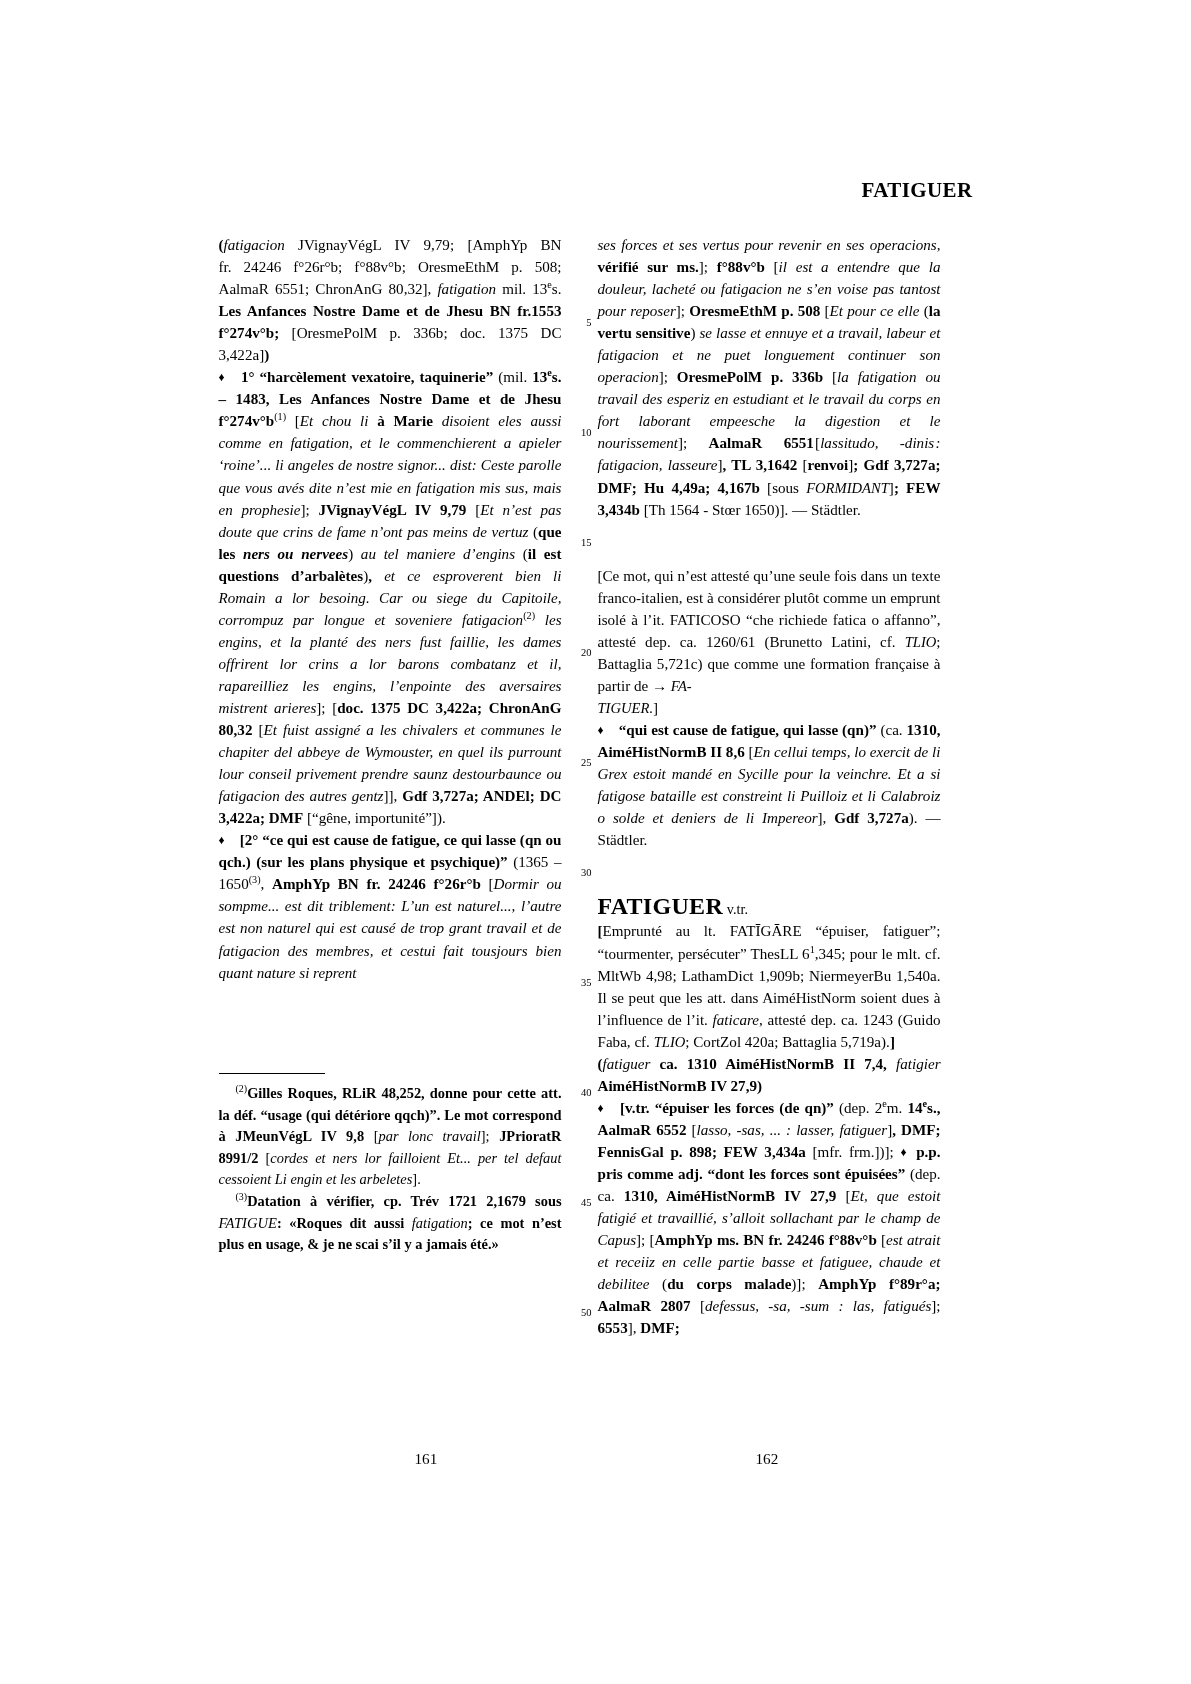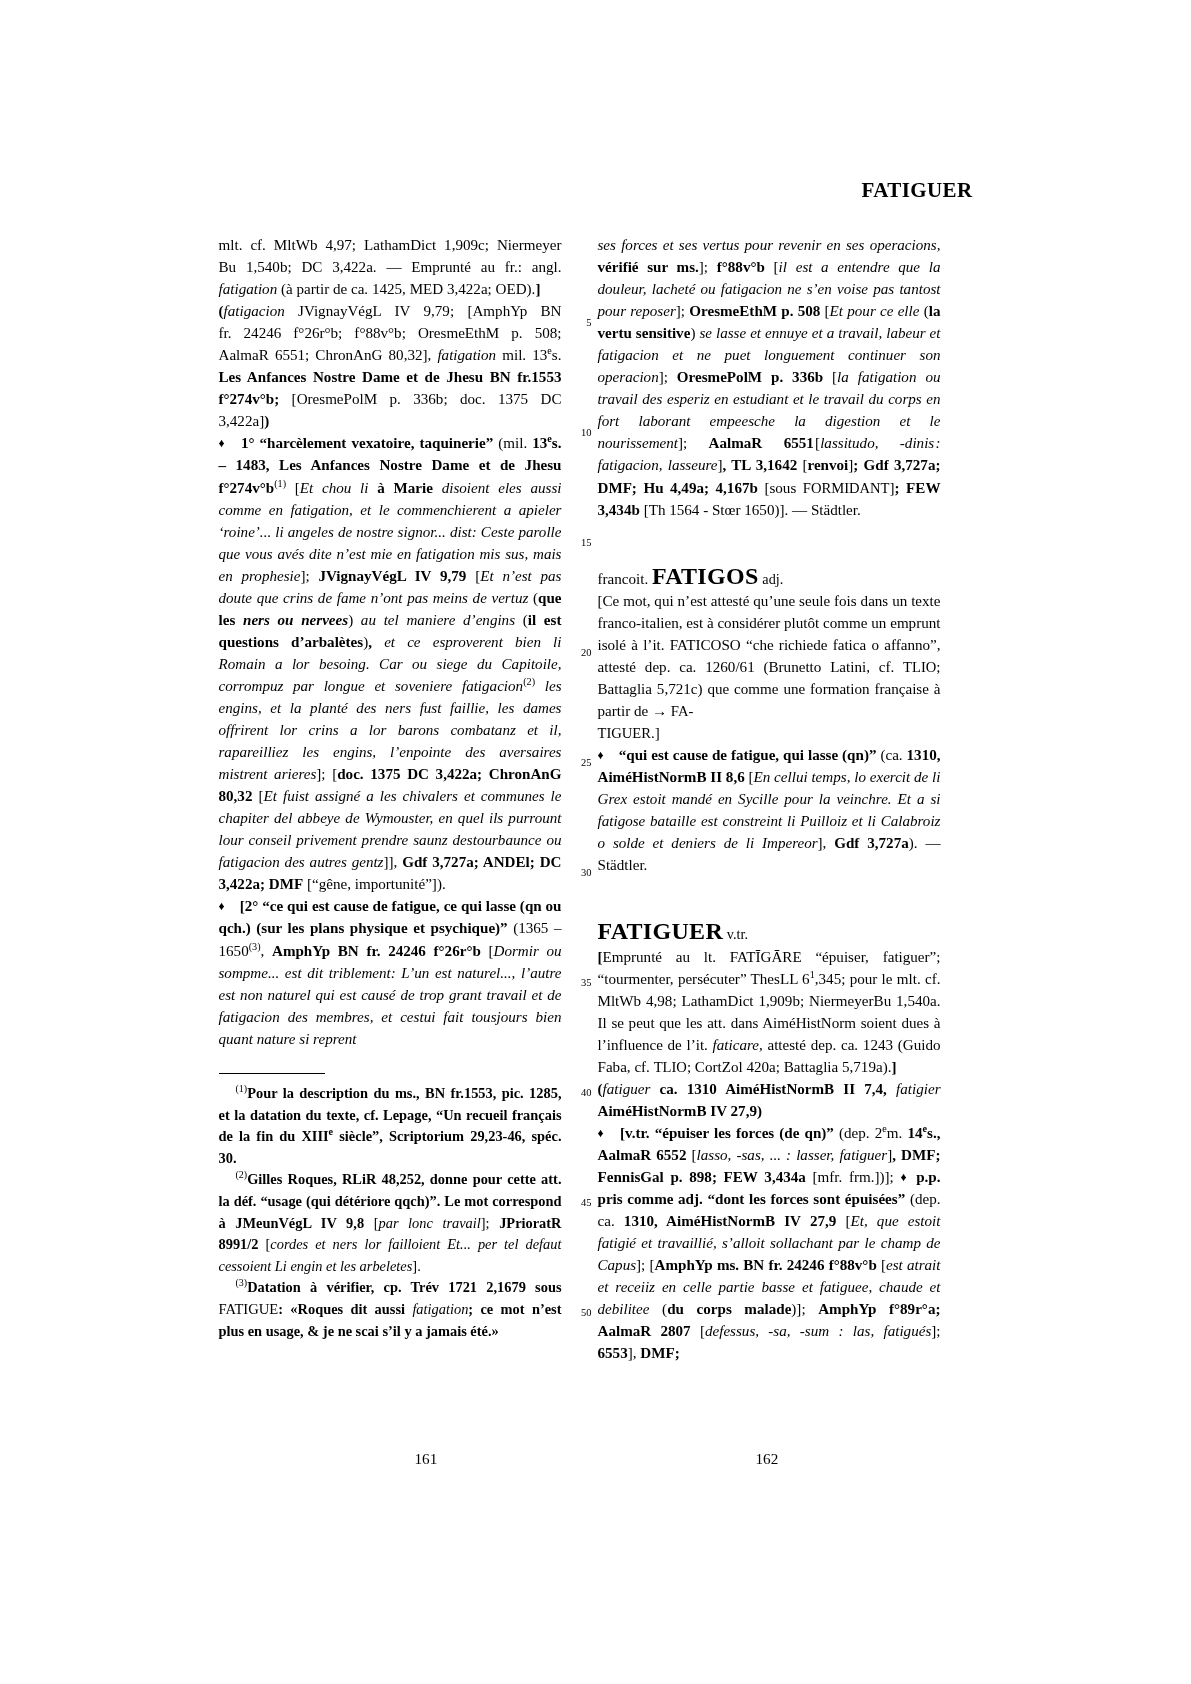--- a/index.html
+++ b/index.html
@@ -60,20 +60,21 @@
     margin: 0;
     text-indent: 0;
   }
   .p-indent { text-indent: 17px; }
 
   i, .it { font-style: italic; }
   b, .bd { font-weight: bold; }
   .sc {
     font-variant: small-caps;
     font-size: 14.6px;
+    font-style: italic;
   }
   .sup {
     font-size: 10.2px;
     vertical-align: super;
     line-height: 0;
   }
   .lozenge {
     font-size: 12px;
     vertical-align: 1px;
   }
@@ -149,21 +150,20 @@
 
 <div class="page">
 
   <div class="running-head">FATIGUER</div>
 
   <div class="columns">
 
     <div class="col col-left">
       <div class="body-text">
 
-        <p>mlt. cf. MltWb 4,97; LathamDict 1,909c; Niermeyer<wbr>Bu&nbsp;1,540b; DC 3,422a. — Emprunté au fr.: angl. <i>fatigation</i> (à&nbsp;partir de&nbsp;ca. 1425, MED 3,422a; OED).<b>]</b></p>
 
         <p class="p-indent"><b>(</b><i>fatigacion</i> JVignayVégL IV 9,79; [AmphYp BN fr.&nbsp;24246 f°26r°b; f°88v°b; OresmeEthM p.&nbsp;508; AalmaR 6551; ChronAnG 80,32], <i>fatigation</i> mil. 13<span class="sup">e</span>s. <b>Les Anfances Nostre Dame et de Jhesu BN fr.1553 f°274v°b;</b> [OresmePolM p.&nbsp;336b; doc. 1375 DC 3,422a]<b>)</b></p>
 
         <p><b class="lozenge">♦</b><span class="gap-md"></span><b>1° “harcèlement vexatoire, taquinerie”</b> (mil. <b>13<span class="sup">e</span>s. – 1483, Les Anfances Nostre Dame et de Jhesu f°274v°b</b><span class="sup">(1)</span> [<i>Et chou li</i> <b>à Marie</b> <i>disoient eles aussi comme en fatigation, et le commenchierent a apieler ‘roine’... li angeles de nostre signor... dist: Ceste parolle que vous avés dite n’est mie en fatigation mis sus, mais en prophesie</i>]; <b>JVignayVégL IV 9,79</b> [<i>Et n’est pas doute que crins de fame n’ont pas meins de vertuz</i> (<b>que les <i>ners ou nervees</i></b>) <i>au tel maniere d’engins</i> (<b>il est questions d’arbalètes</b>)<b>,</b> <i>et ce esproverent bien li Romain a lor besoing. Car ou siege du Capitoile, corrompuz par longue et soveniere fatigacion</i><span class="sup">(2)</span> <i>les engins, et la planté des ners fust faillie, les dames offrirent lor crins a lor barons combatanz et il, rapareilliez les engins, l’enpointe des aversaires mistrent arieres</i>]; [<b>doc. 1375 DC 3,422a; ChronAnG 80,32</b> [<i>Et fuist assigné a les chivalers et communes le chapiter del abbeye de Wymouster, en quel ils purrount lour conseil privement prendre saunz destourbaunce ou fatigacion des autres gentz</i>]], <b>Gdf 3,727a; ANDEl; DC 3,422a; DMF</b> [“gêne, importunité”]).</p>
 
         <p><b class="lozenge">♦</b><span class="gap-md"></span><b>[2° “ce qui est cause de fatigue, ce qui lasse (qn ou qch.) (sur les plans physique et psychique)”</b> (1365 – 1650<span class="sup">(3)</span>, <b>AmphYp BN fr. 24246 f°26r°b</b> [<i>Dormir ou sompme... est dit triblement: L’un est naturel..., l’autre est non naturel qui est causé de trop grant travail et de fatigacion des membres, et cestui fait tousjours bien quant nature si reprent</i></p>
 
       </div>
     </div>
 
@@ -183,21 +183,20 @@
       </div>
 
       <div class="body-text">
 
         <p><i>ses forces et ses vertus pour revenir en ses operacions,</i> <b>vérifié sur ms.</b>]; <b>f°88v°b</b> [<i>il est a entendre que la douleur, lacheté ou fatigacion ne s’en voise pas tantost pour reposer</i>]; <b>OresmeEthM p. 508</b> [<i>Et pour ce elle</i> (<b>la vertu sensitive</b>) <i>se lasse et ennuye et a travail, labeur et fatigacion et ne puet longuement continuer son operacion</i>]; <b>OresmePolM p.&nbsp;336b</b> [<i>la fatigation ou travail des esperiz en estudiant et le travail du corps en fort laborant empeesche la digestion et le nourissement</i>]; <b>AalmaR 6551</b> [<i>lassitudo, -dinis : fatigacion, lasseure</i>]<b>, TL 3,1642</b> [<b>renvoi</b>]<b>; Gdf 3,727a; DMF; Hu 4,49a; 4,167b</b> [sous <span class="sc">FORMIDANT</span>]<b>; FEW 3,434b</b> [Th 1564 - Stœr 1650)]. — Städtler.</p>
 
         <div class="blank-line"></div>
         <div class="blank-line"></div>
 
         <div class="headword-block">
-          <p class="hw-line"><span class="hw-pre">francoit.</span> <span class="hw">FATIGOS</span> <span class="hw-pos">adj.</span></p>
 
           <p>[Ce mot, qui n’est attesté qu’une seule fois dans un texte franco-italien, est à considérer plutôt comme un emprunt isolé à l’it. FATICOSO “che richiede fatica o affanno”, attesté dep. ca. 1260/61 (Brunetto Latini, cf. <span class="sc">TLIO</span>; Battaglia 5,721c) que comme une formation française à partir de → <span class="sc">FA-<br>TIGUER.</span>]</p>
 
           <p><b class="lozenge">♦</b><span class="gap-md"></span><b>“qui est cause de fatigue, qui lasse (qn)”</b> (ca. <b>1310, AiméHistNormB II 8,6</b> [<i>En cellui temps, lo exercit de li Grex estoit mandé en Sycille pour la veinchre. Et a si fatigose bataille est constreint li Puilloiz et li Calabroiz o solde et deniers de li Impereor</i>], <b>Gdf 3,727a</b>). — Städtler.</p>
         </div>
 
         <div class="blank-line"></div>
         <div class="blank-line"></div>
 
         <div class="headword-block">
@@ -211,21 +210,20 @@
         </div>
 
       </div>
     </div>
 
   </div>
 
   <div class="footnotes">
     <div class="fn-rule"></div>
 
-    <p><span class="fn-mark">(1)</span><b>Pour la description du ms., BN fr.1553, pic. 1285, et la datation du texte, cf. Lepage, “Un recueil français de la fin du XIII<span class="sup">e</span> siècle”, Scriptorium 29,23-46, spéc. 30.</b></p>
 
     <p><span class="fn-mark">(2)</span><b>Gilles Roques, RLiR 48,252, donne pour cette att. la déf. “usage (qui détériore qqch)”. Le mot correspond à JMeunVégL IV 9,8</b> [<i>par lonc travail</i>]; <b>JPrioratR 8991/2</b> [<i>cordes et ners lor failloient Et... per tel defaut cessoient Li engin et les arbeletes</i>].</p>
 
     <p><span class="fn-mark">(3)</span><b>Datation à vérifier, cp. Trév 1721 2,1679 sous</b> <span class="sc">FATIGUE</span><b>: «Roques dit aussi</b> <i>fatigation</i><b>; ce mot n’est plus en usage, &amp; je ne scai s’il y a jamais été.»</b></p>
   </div>
 
   <div class="folio folio-left">161</div>
   <div class="folio folio-right">162</div>
 
 </div>

